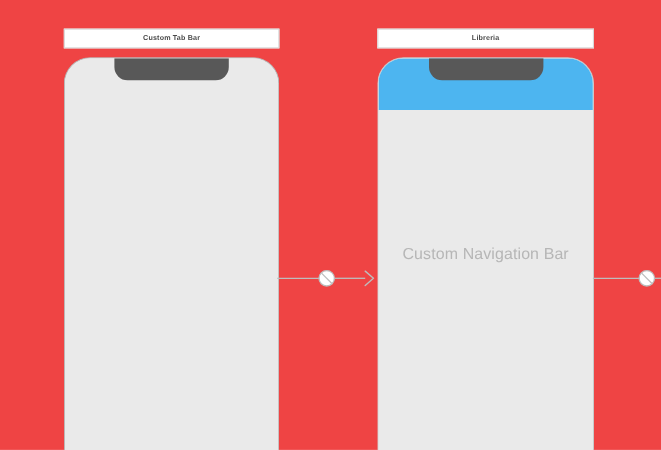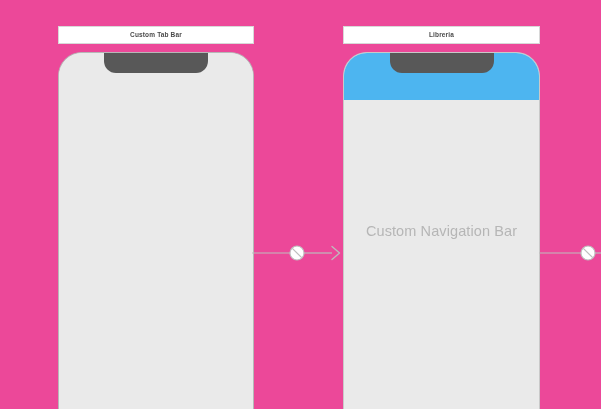--- a/index.html
+++ b/index.html
@@ -12,21 +12,21 @@
     height: 409px;
     position: relative;
     overflow: hidden;
     font-family: "Liberation Sans", sans-serif;
     -webkit-font-smoothing: antialiased;
   }
 
   .canvas {
     position: absolute;
     inset: 0;
-    background: #ec4899;
+    background: #ef4444;
   }
 
   
   .scene {
     position: absolute;
   }
 
   .scene-title {
     position: absolute;
     left: 0;

